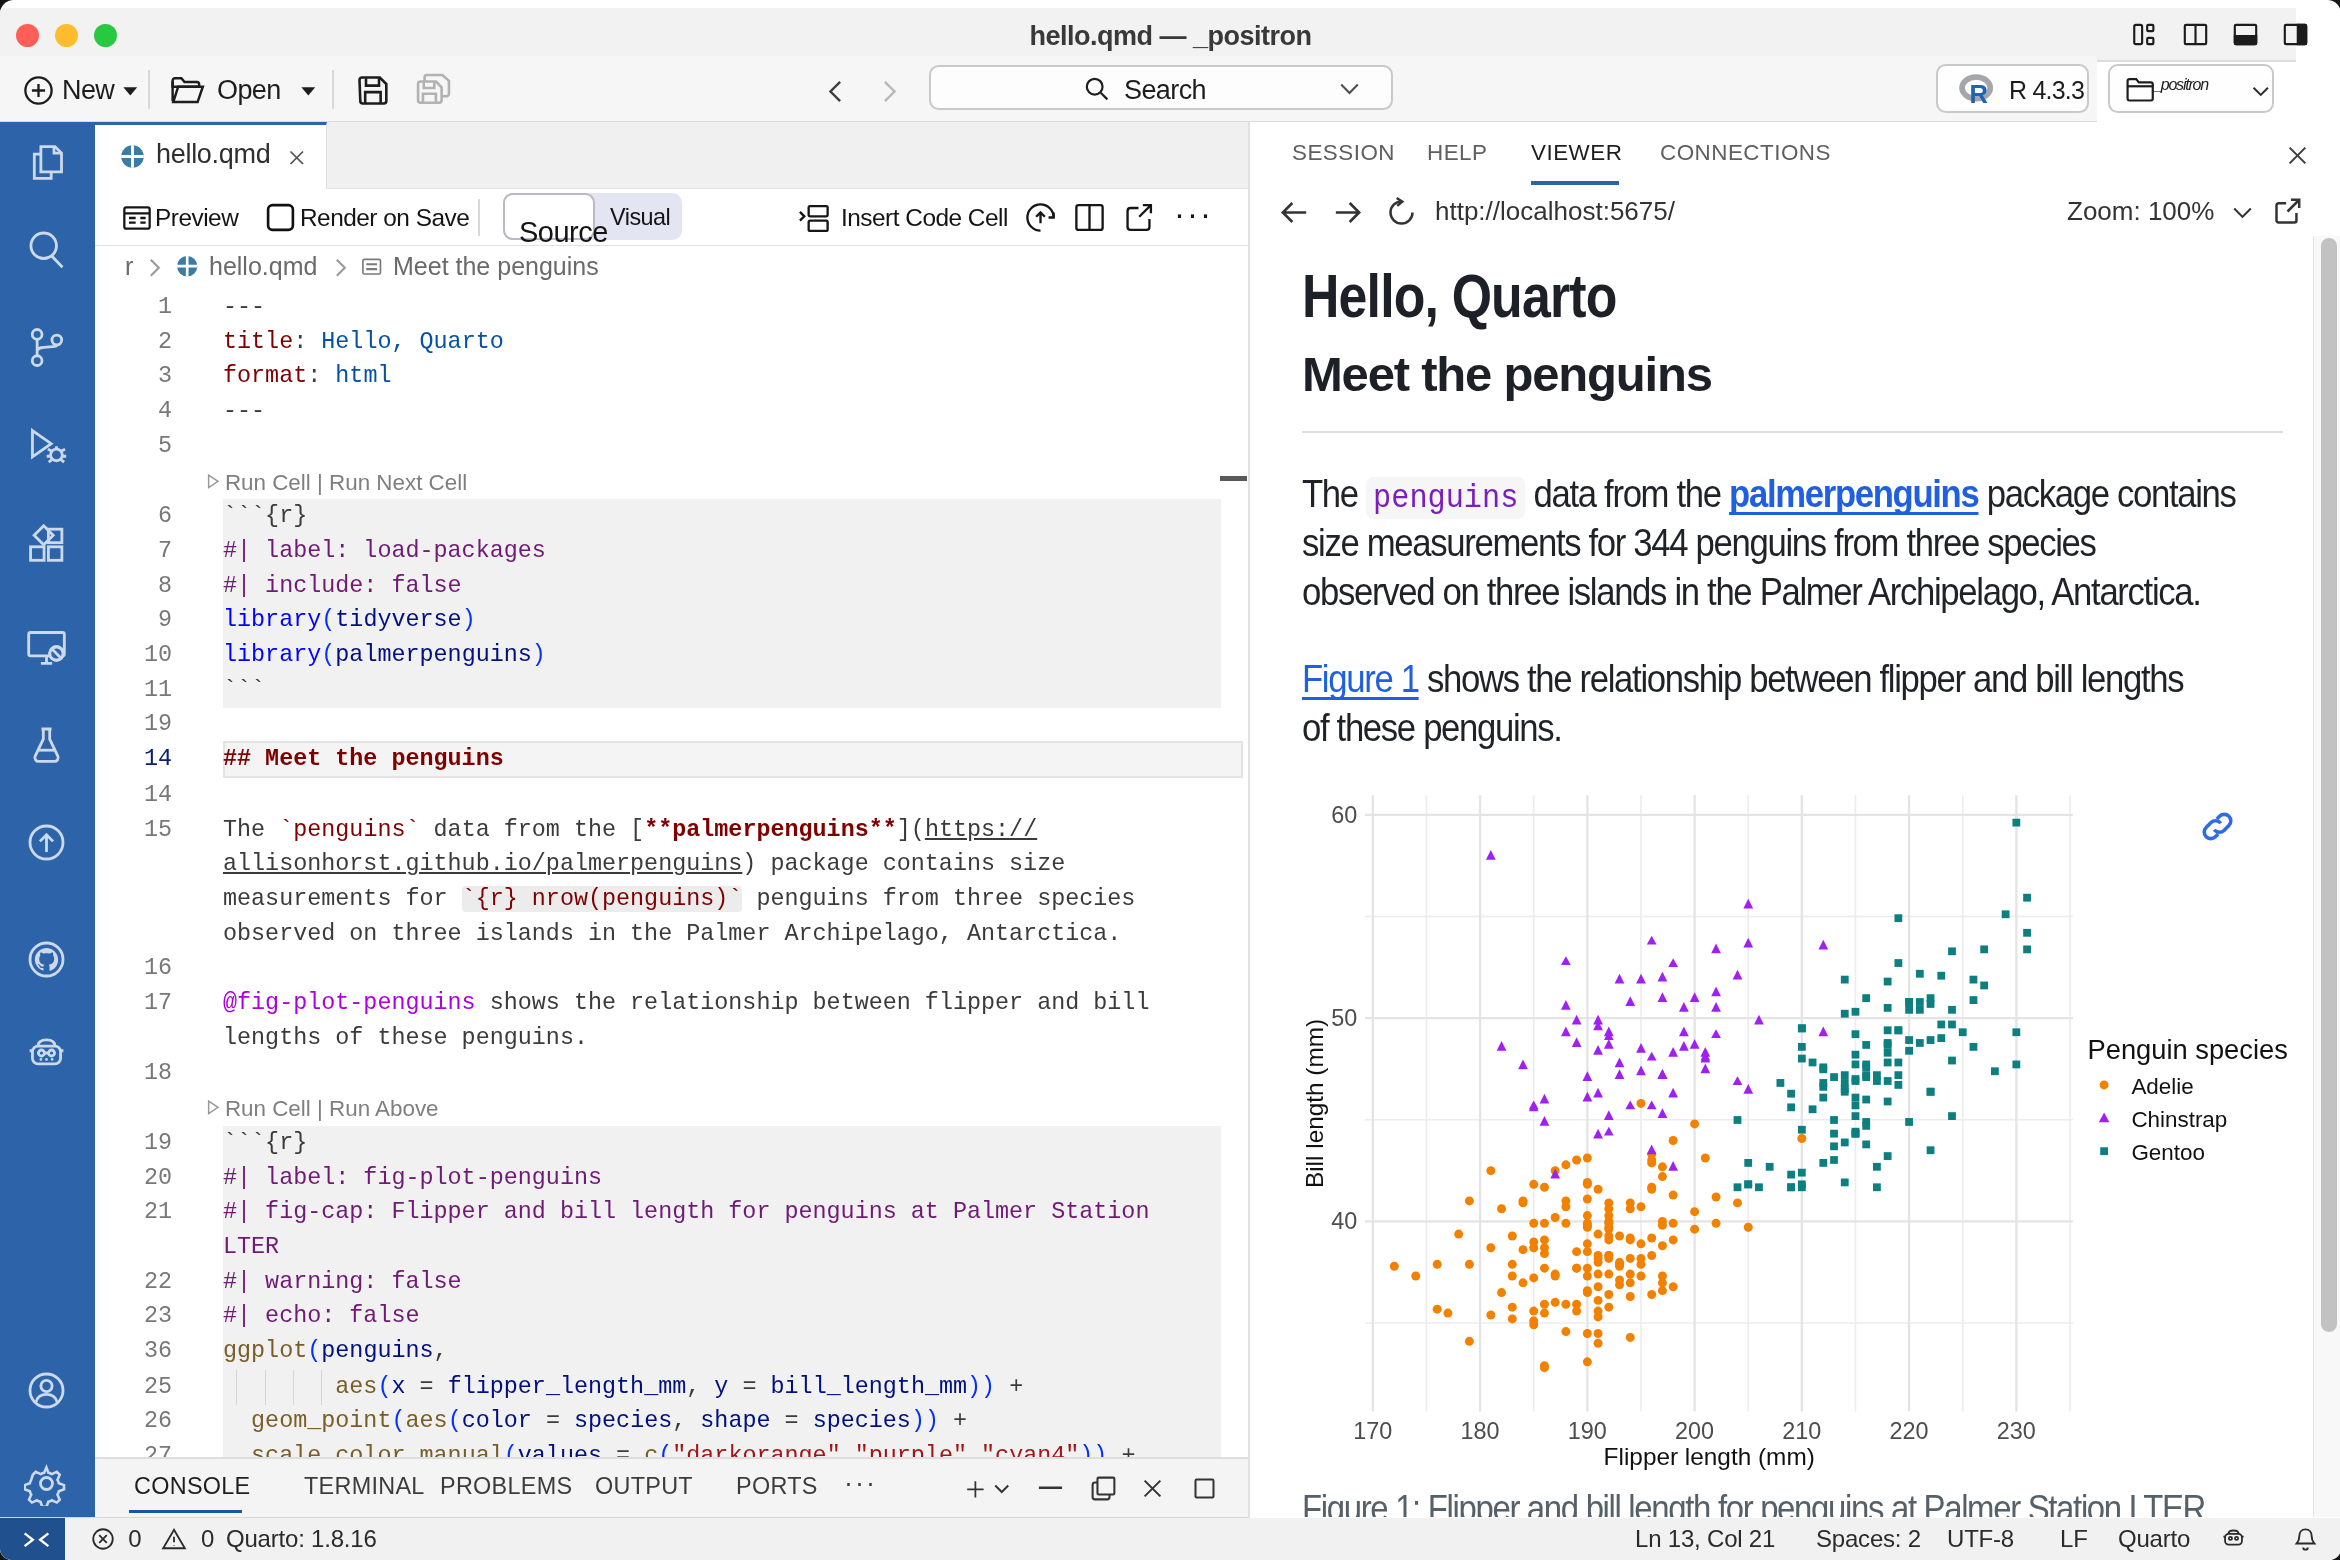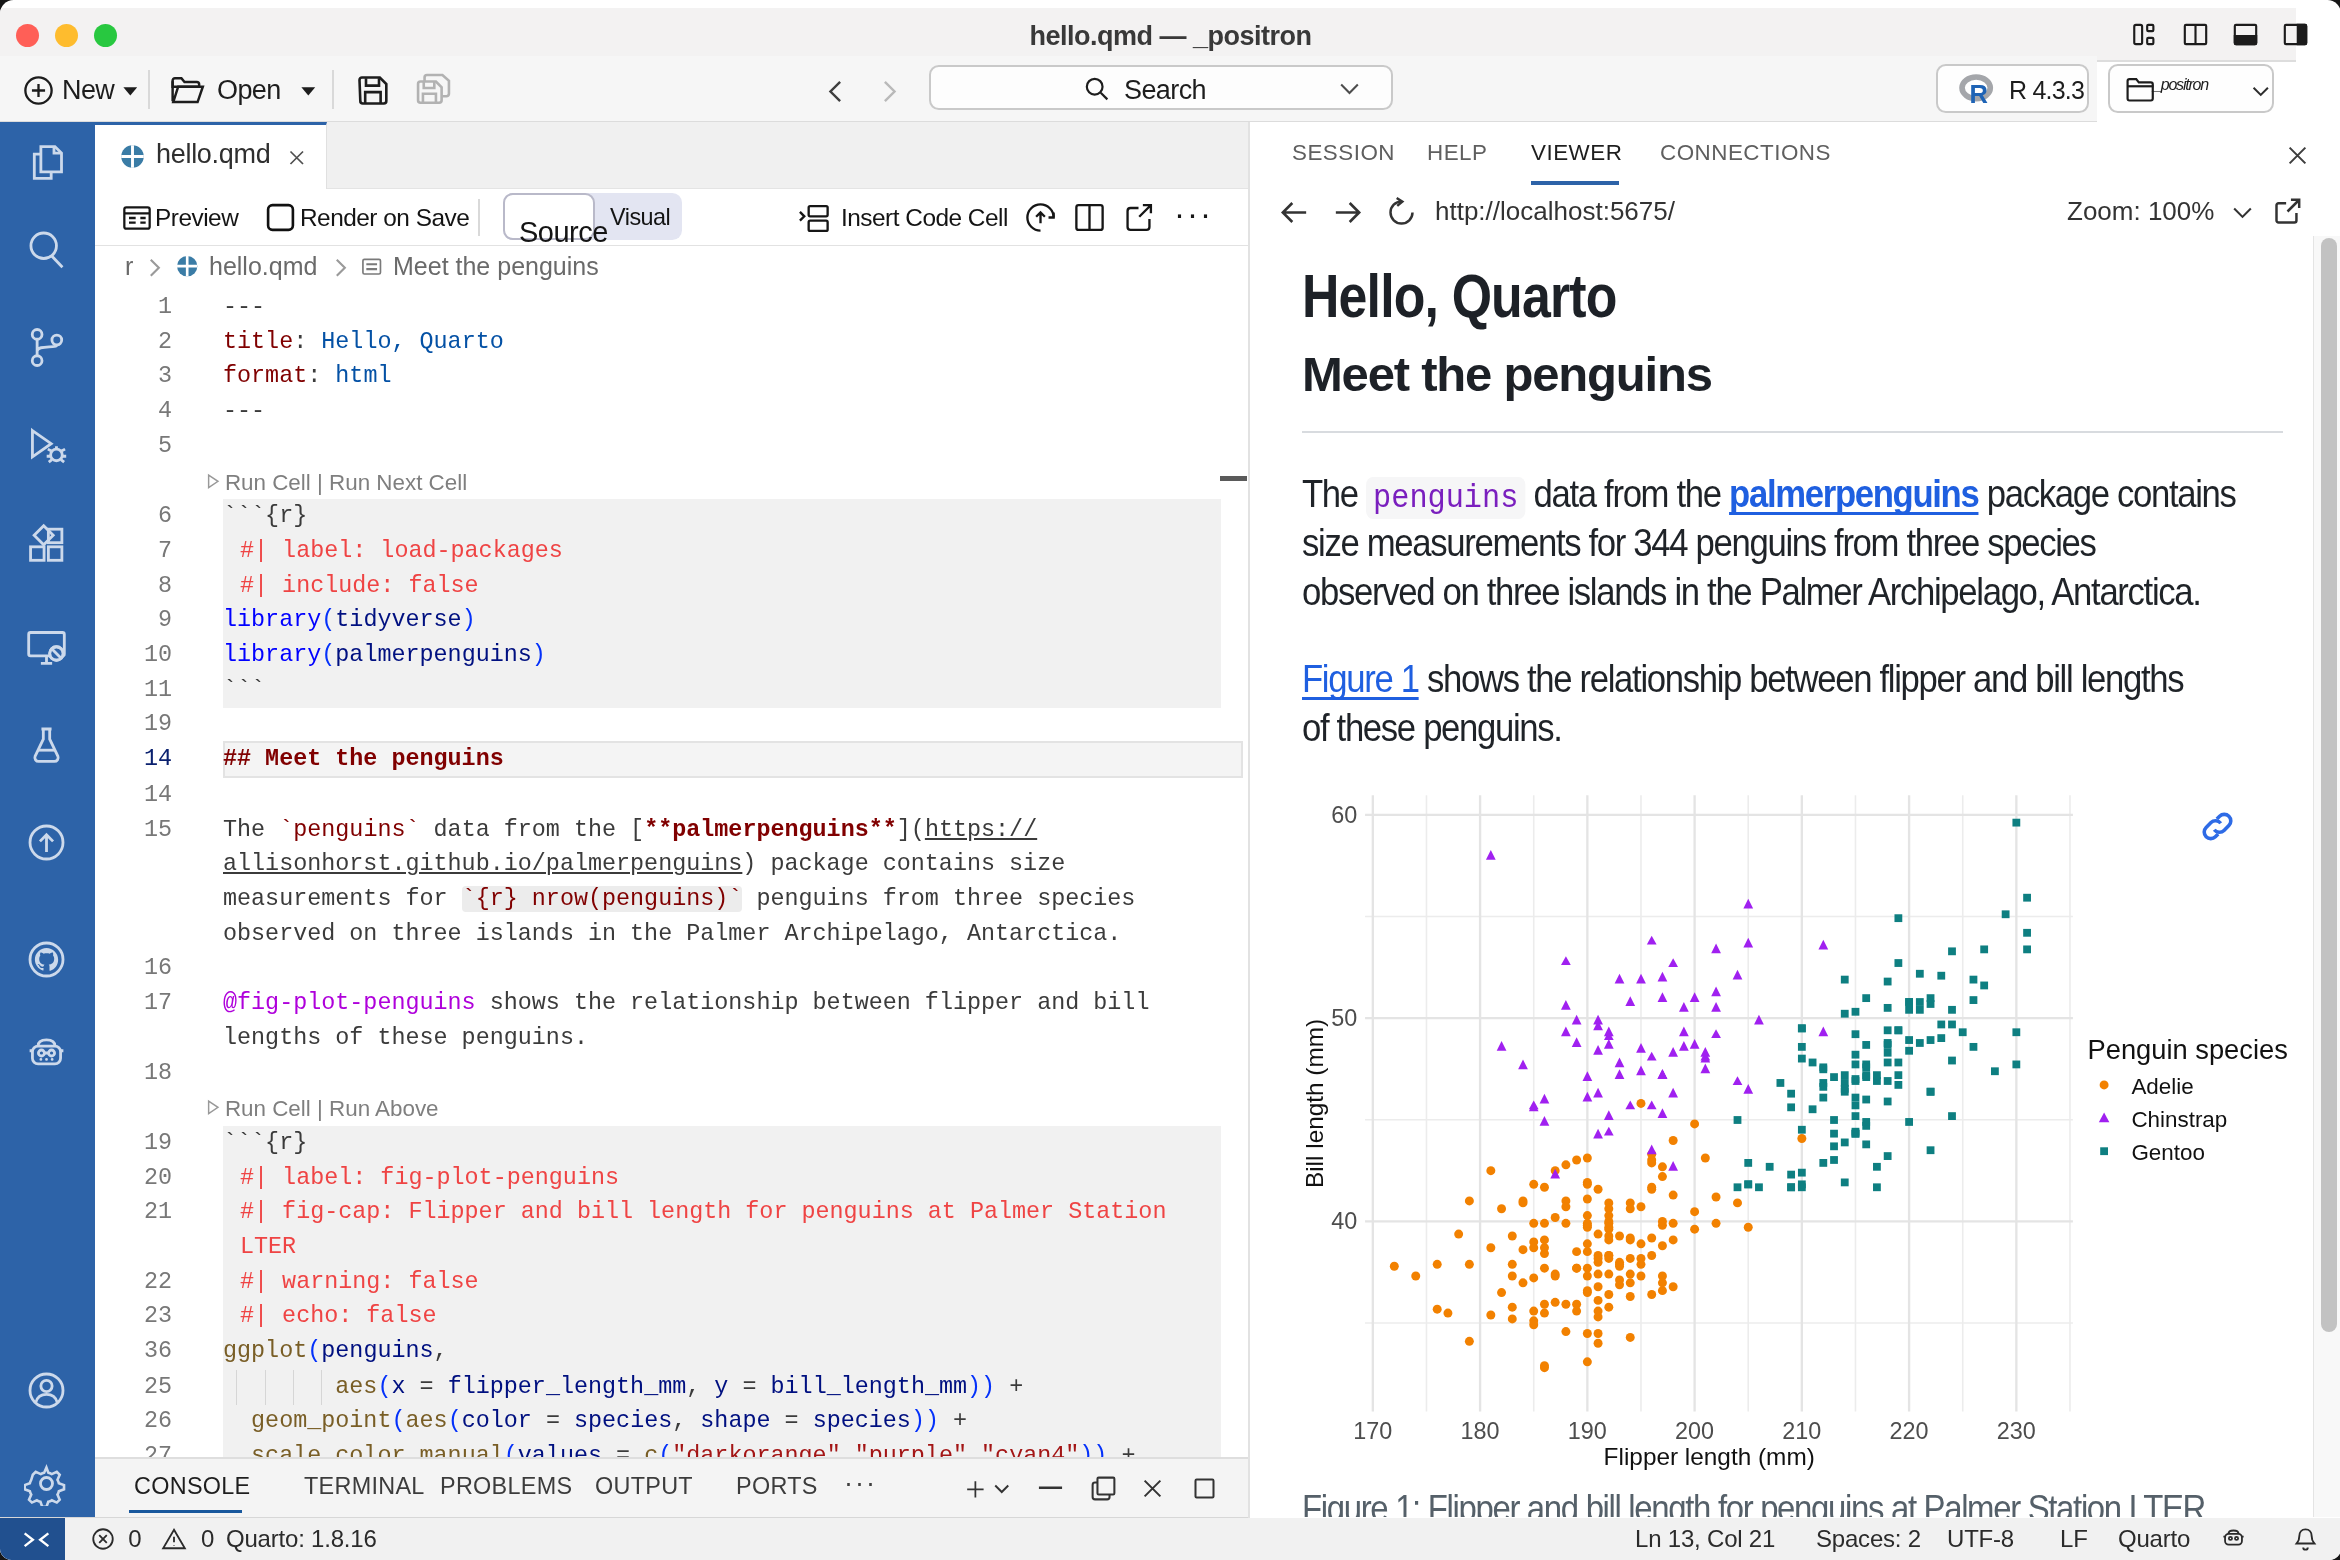--- a/index.html
+++ b/index.html
@@ -31,21 +31,21 @@
 .edtoolbar { position:absolute; left:95px; top:189px; width:1154px; height:57px; background:#ffffff; border-bottom:1px solid #e2e2e2; }
 .ettxt { position:absolute; font-size:24.4px; color:#141414; letter-spacing:-0.5px; white-space:nowrap; }
 .breadcrumbs { position:absolute; left:95px; top:246px; width:1154px; height:42px; background:#ffffff; font-size:25px; color:#6a6a6a; }
 .editor { position:absolute; left:95px; top:288px; width:1154px; height:1169px; background:#ffffff; overflow:hidden; }
 .crow { position:absolute; left:0; width:1154px; height:35px; font-family:"Liberation Mono", monospace; font-size:23.4px; line-height:35px; white-space:pre; color:#3b3b3b; }
 .gut { position:absolute; left:0; top:0; width:77px; text-align:right; color:#787878; font-family:"Liberation Mono", monospace; font-size:23.4px; line-height:35px; }
 .ct { position:absolute; left:128px; top:0; }
 .cellbg { position:absolute; left:128px; width:998px; background:#f1f1f1; }
 .curline { position:absolute; left:128px; width:1020px; height:37px; background:#f4f4f4; border:2px solid #e3e3e3; }
 .mR { color:#800000; } .mRb { color:#800000; font-weight:bold; }
-.blu { color:#0451a5; } .grn { color:#ef4444;padding-left:17px; } .kwb { color:#0000ff; }
+.blu { color:#0451a5; } .grn { color:#701a75; } .kwb { color:#0000ff; }
 .nav { color:#001080; } .fnc { color:#795E26; } .brk { color:#0431fa; }
 .pur { color:#AF00DB; } .red { color:#a31515; }
 .lens { font-family:"Liberation Sans", sans-serif; font-size:22.4px; color:#7f7f7f; letter-spacing:0; margin-left:-16.6px; }
 .mdc { background:#ececec; border-radius:3.9px; }
 .igd { position:absolute; top:0; width:1px; height:35px; background:#d6d6d6; }
 
 
 .botpanel { position:absolute; left:95px; top:1457px; width:1154px; height:60px; background:#f4f4f4; border-top:2px solid #dedede; }
 .ptab { position:absolute; top:0; font-size:23.4px; color:#3c3c3c; letter-spacing:0.3px; line-height:55px; }
 

